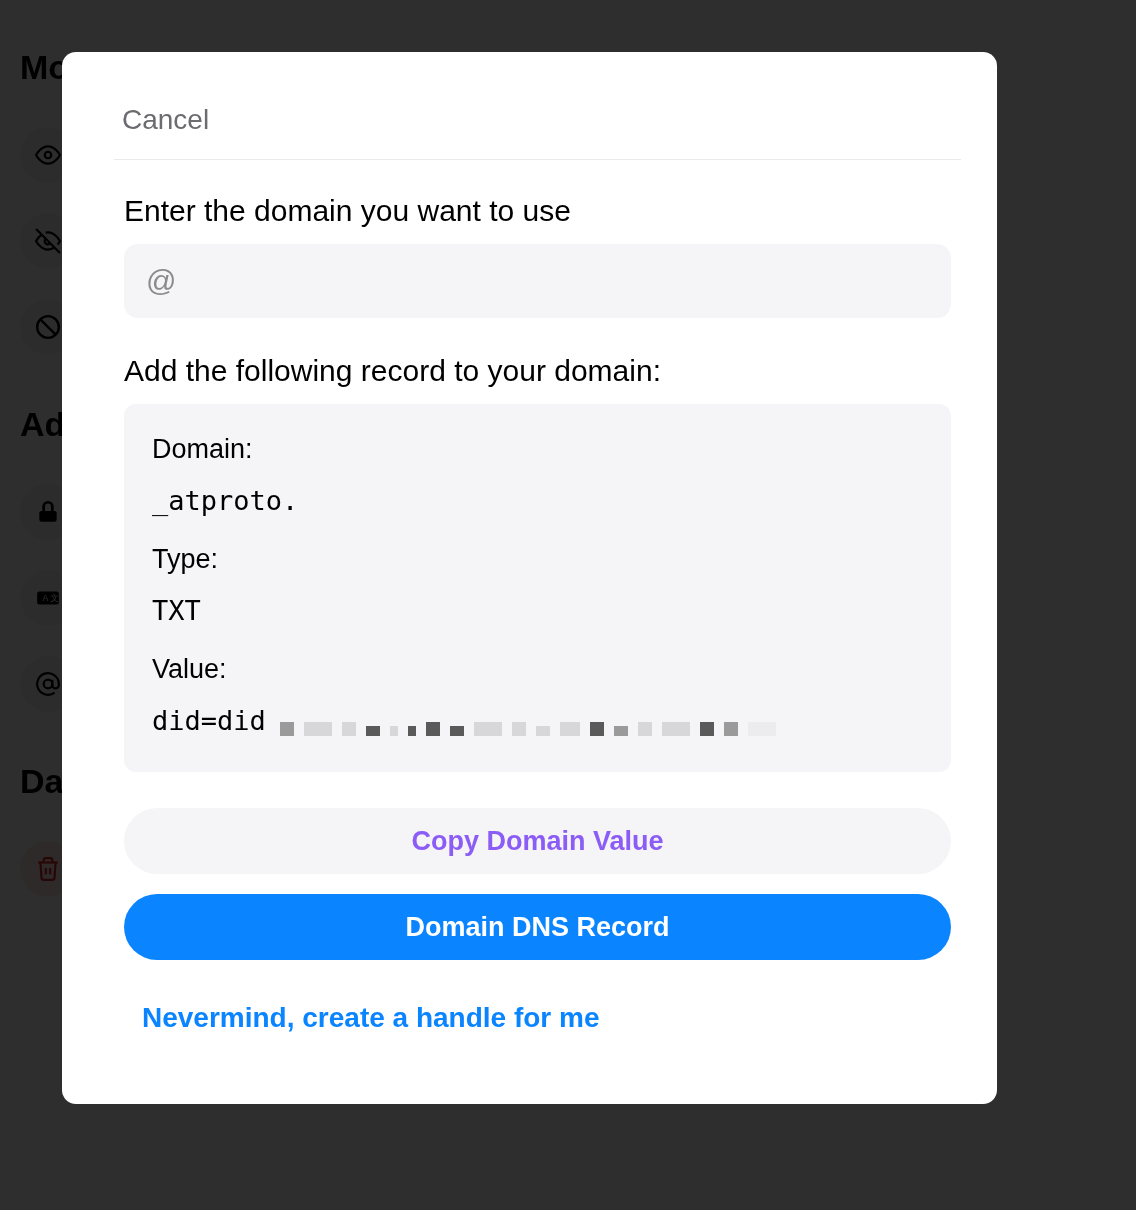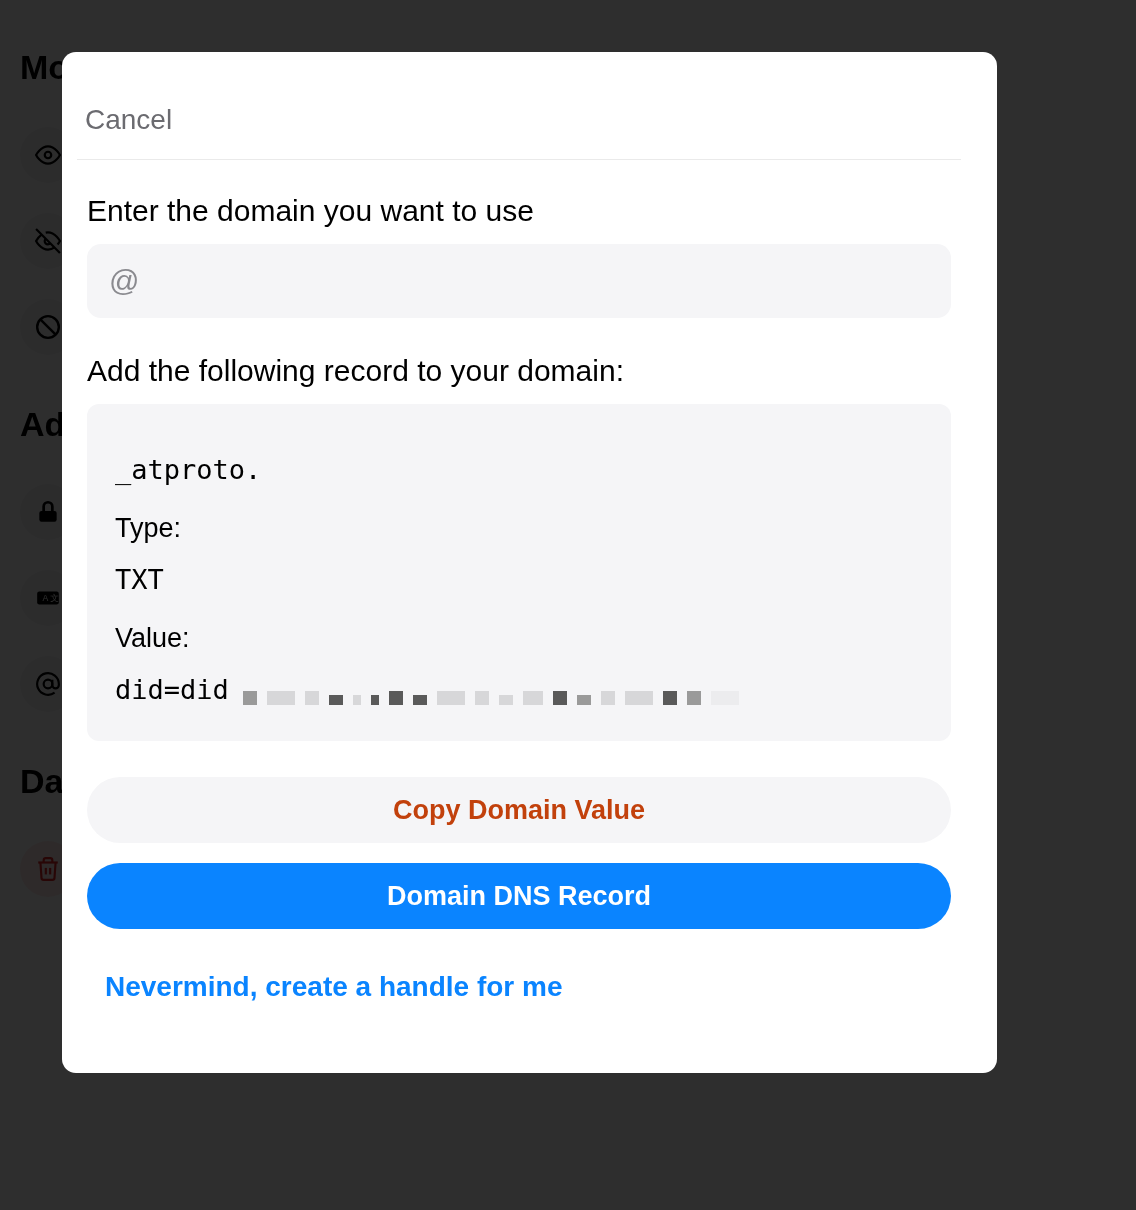--- a/index.html
+++ b/index.html
@@ -45,21 +45,21 @@
 .bg-trash svg path { stroke: #d22; }
 
 
 .modal {
   position: absolute;
   top: 52px;
   left: 62px;
   width: 935px;
   background: #fff;
   border-radius: 14px;
-  padding: 28px 40px 70px 19px;
+  padding: 28px 40px 70px 56px;
 }
 .modal-header {
   position: relative;
   height: 80px;
   display: flex;
   align-items: center;
   justify-content: center;
   border-bottom: 1px solid #eaeaea;
   margin: 0 -4px 34px -4px;
   padding: 0 4px;
@@ -156,21 +156,21 @@
   border: none;
   font-size: 27px;
   font-weight: 600;
   cursor: pointer;
   display: flex;
   align-items: center;
   justify-content: center;
 }
 .btn-secondary {
   background: #f5f5f7;
-  color: #c2410c;
+  color: #8b5cf6;
   margin-bottom: 20px;
 }
 .btn-primary {
   background: #0a84ff;
   color: #fff;
   margin-bottom: 42px;
 }
 .link {
   color: #0a84ff;
   font-size: 28px;
@@ -247,20 +247,21 @@
 
   <div class="body">
     <div class="label">Enter the domain you want to use</div>
     <div class="input-wrap">
       <span class="at-sign">@</span>
     </div>
 
     <div class="label">Add the following record to your domain:</div>
     <div class="record-box">
       <div class="rec-row">
+        <div class="rec-label">Domain:</div>
         <div class="rec-value">_atproto.</div>
       </div>
       <div class="rec-row">
         <div class="rec-label">Type:</div>
         <div class="rec-value">TXT</div>
       </div>
       <div class="rec-row">
         <div class="rec-label">Value:</div>
         <div class="rec-value rec-value-flex">
           <span>did=did</span>

